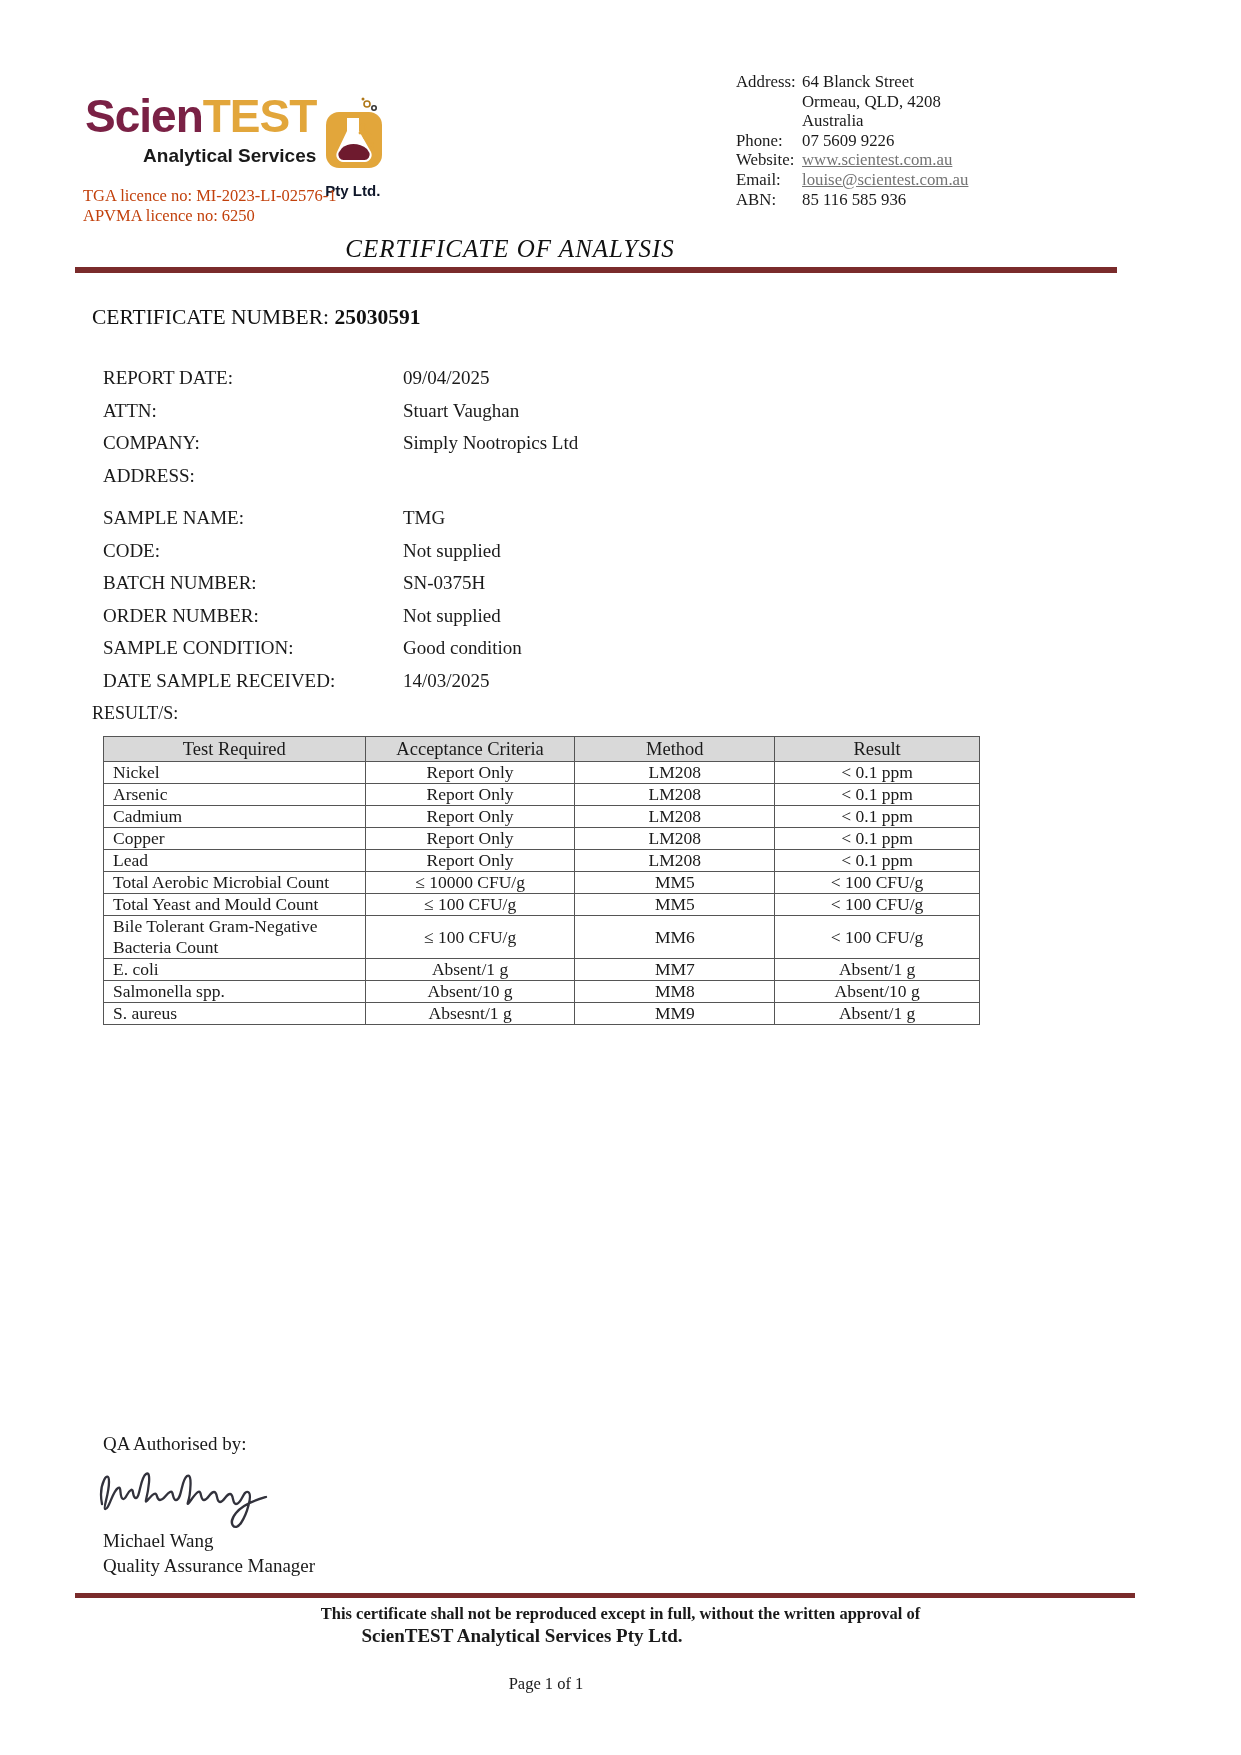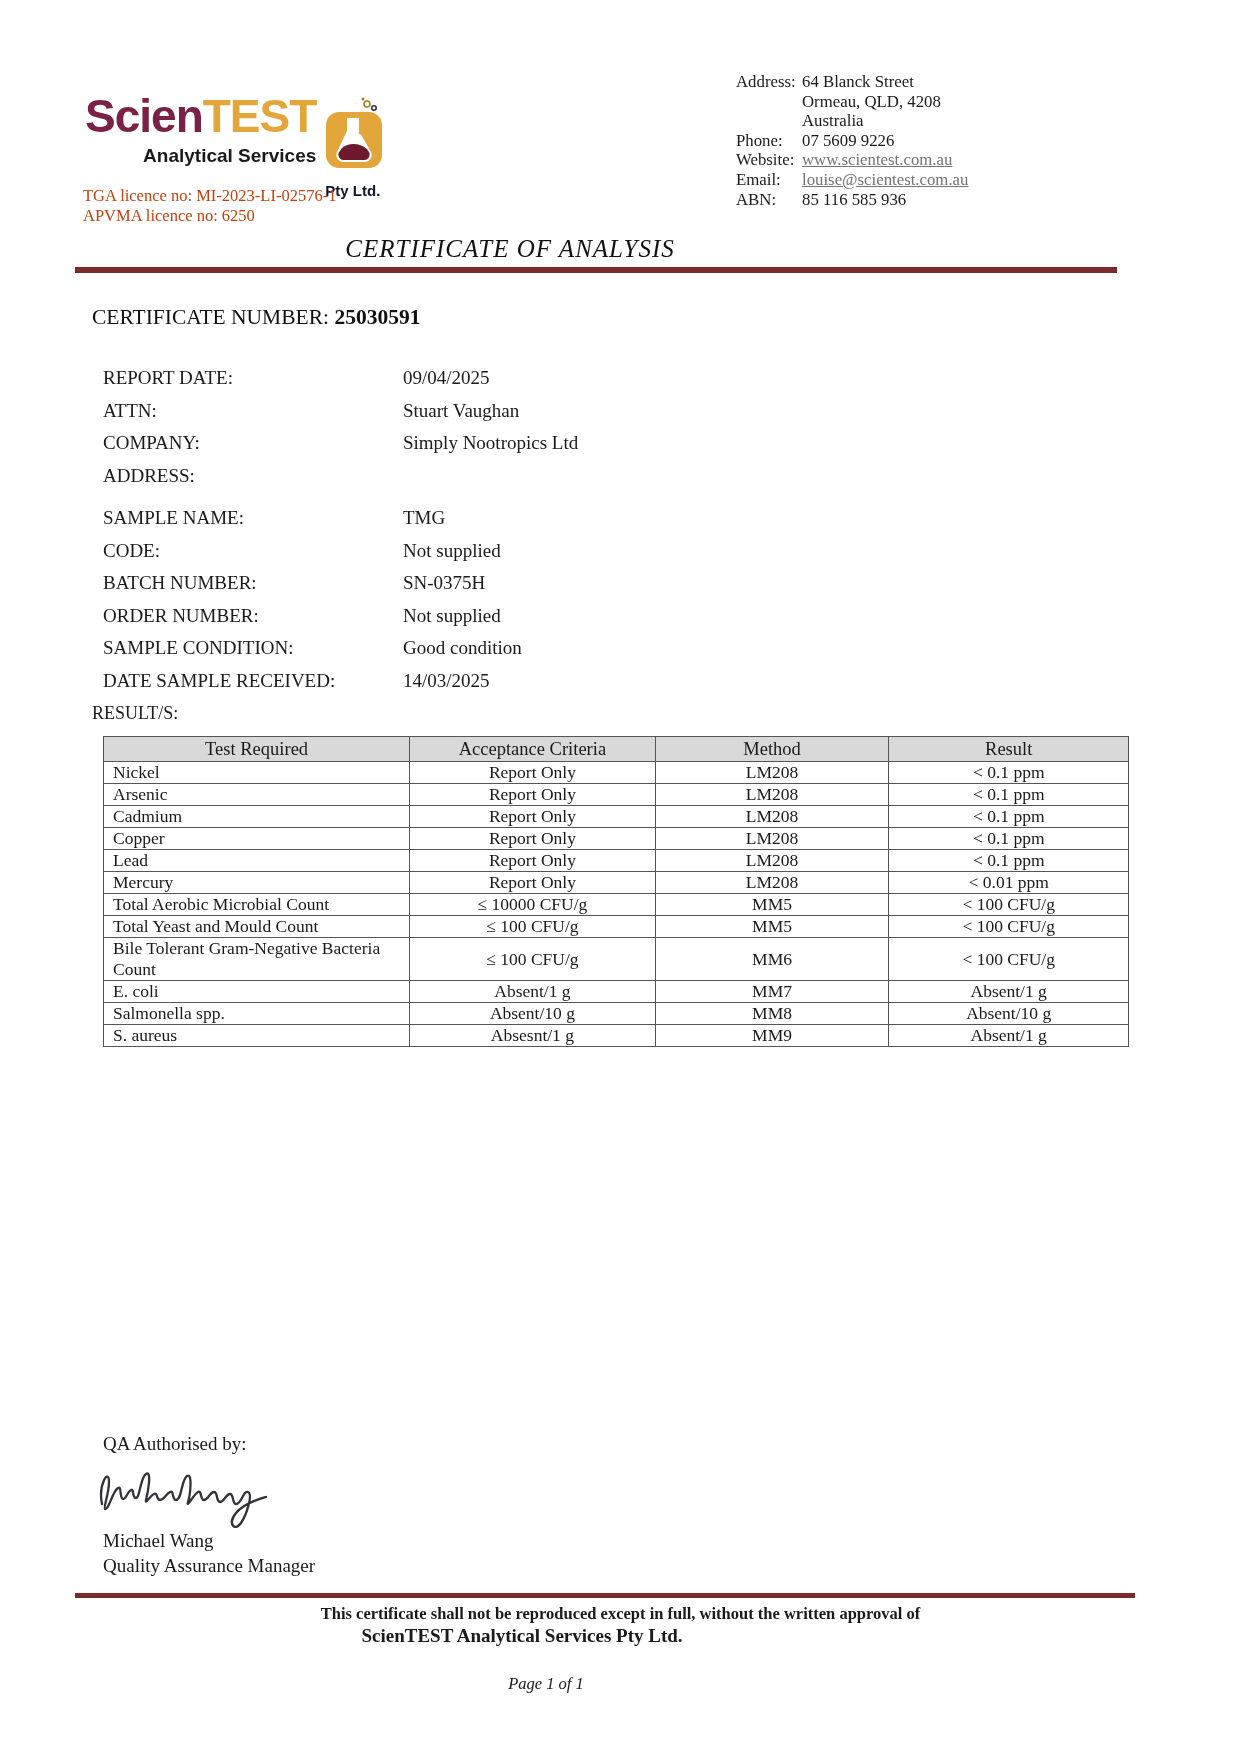--- a/index.html
+++ b/index.html
@@ -32,33 +32,33 @@
   .cert-line .num { font-weight:bold; }
   
   .details { position:absolute; left:103px; top:368px; width:820px; font-size:19px; }
   .detail-row { display:flex; margin-bottom:12px; line-height:20.5px; }
   .detail-row .dlbl { width:300px; flex:0 0 300px; }
   .detail-row .dval { white-space:pre; }
   .detail-row.gap-after { margin-bottom:22px; }
   .dval .line2 { display:block; white-space:pre; }
   
   .results-label { position:absolute; left:92px; top:703px; font-size:18px; }
-  .results-table { position:absolute; left:103px; top:736px; border-collapse:collapse; width:1026px; font-size:17.5px; }
+  .results-table { position:absolute; left:103px; top:736px; border-collapse:collapse; width:877px; font-size:17.5px; }
   .results-table th, .results-table td { border:1.6px solid #555; text-align:center; padding:0 4px; height:22px; line-height:21px; }
   .results-table th { background:#D9D9D9; font-weight:normal; font-size:18.5px; height:25px; }
   .results-table td.first { text-align:left; padding-left:9px; }
   
   .qa-label { position:absolute; left:103px; top:1433px; font-size:19px; }
   .signature { position:absolute; left:96px; top:1452px; }
   .sig-name { position:absolute; left:103px; top:1528px; font-size:19px; line-height:25px; }
   
   .rule-bottom { position:absolute; left:75px; top:1593px; width:1060px; height:5px; background:#7A2B2B; }
   .footer-line1 { position:absolute; left:0; top:1604px; width:1241px; text-align:center; font-weight:bold; font-size:16.5px; }
   .footer-line2 { position:absolute; left:0; top:1625px; width:1044px; text-align:center; font-weight:bold; font-size:19px; }
-  .page-num { position:absolute; left:0; top:1674px; width:1092px; text-align:center; font-size:16.5px;font-style:italic; }
+  .page-num { position:absolute; left:0; top:1674px; width:1092px; text-align:center; font-size:16.5px; }
 </style>
 </head>
 <body>
 
 <div class="page">
 
   <div class="logo">
     <div class="logo-row">
       <div class="logo-text">
         <span class="logo-part1">Scien</span><span class="logo-part2">TEST</span>
@@ -195,26 +195,20 @@
           <td>LM208</td>
           <td>&lt; 0.1 ppm</td>
         </tr>
       <tr>
           <td class="first">Lead</td>
           <td>Report Only</td>
           <td>LM208</td>
           <td>&lt; 0.1 ppm</td>
         </tr>
       <tr>
-          <td class="first">Mercury</td>
-          <td>Report Only</td>
-          <td>LM208</td>
-          <td>&lt; 0.01 ppm</td>
-        </tr>
-      <tr>
           <td class="first">Total Aerobic Microbial Count</td>
           <td>≤ 10000 CFU/g</td>
           <td>MM5</td>
           <td>&lt; 100 CFU/g</td>
         </tr>
       <tr>
           <td class="first">Total Yeast and Mould Count</td>
           <td>≤ 100 CFU/g</td>
           <td>MM5</td>
           <td>&lt; 100 CFU/g</td>

